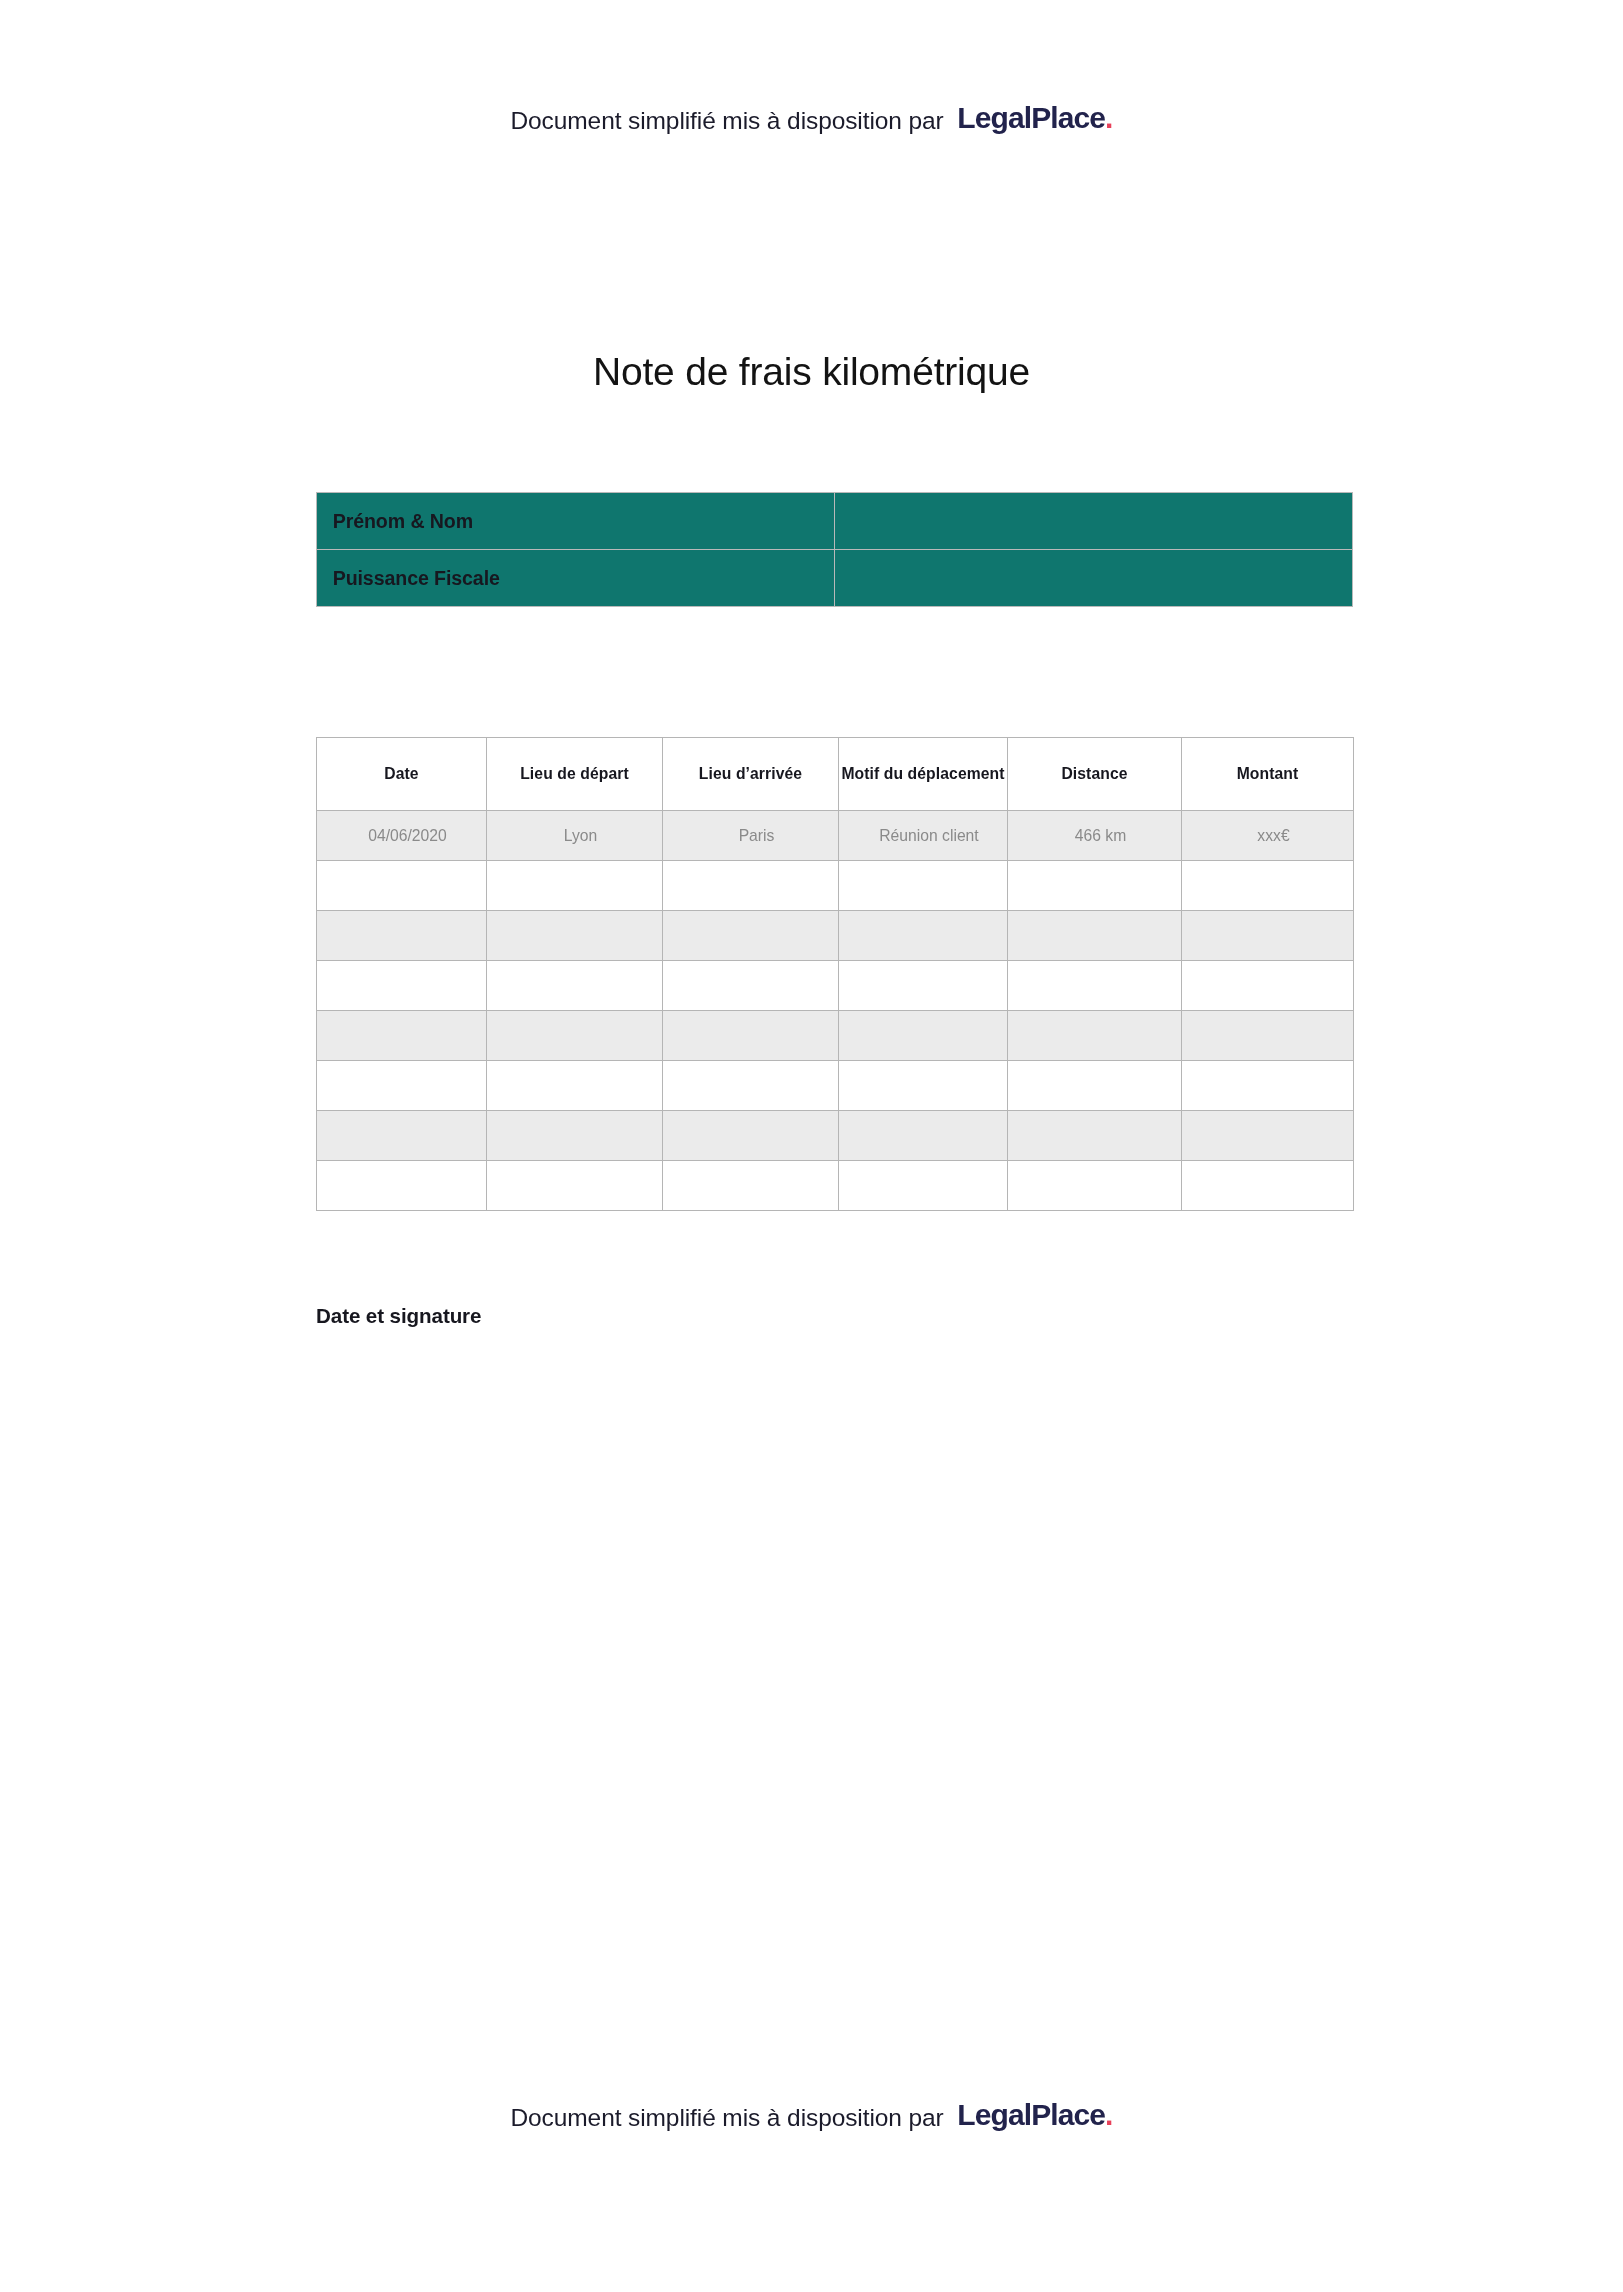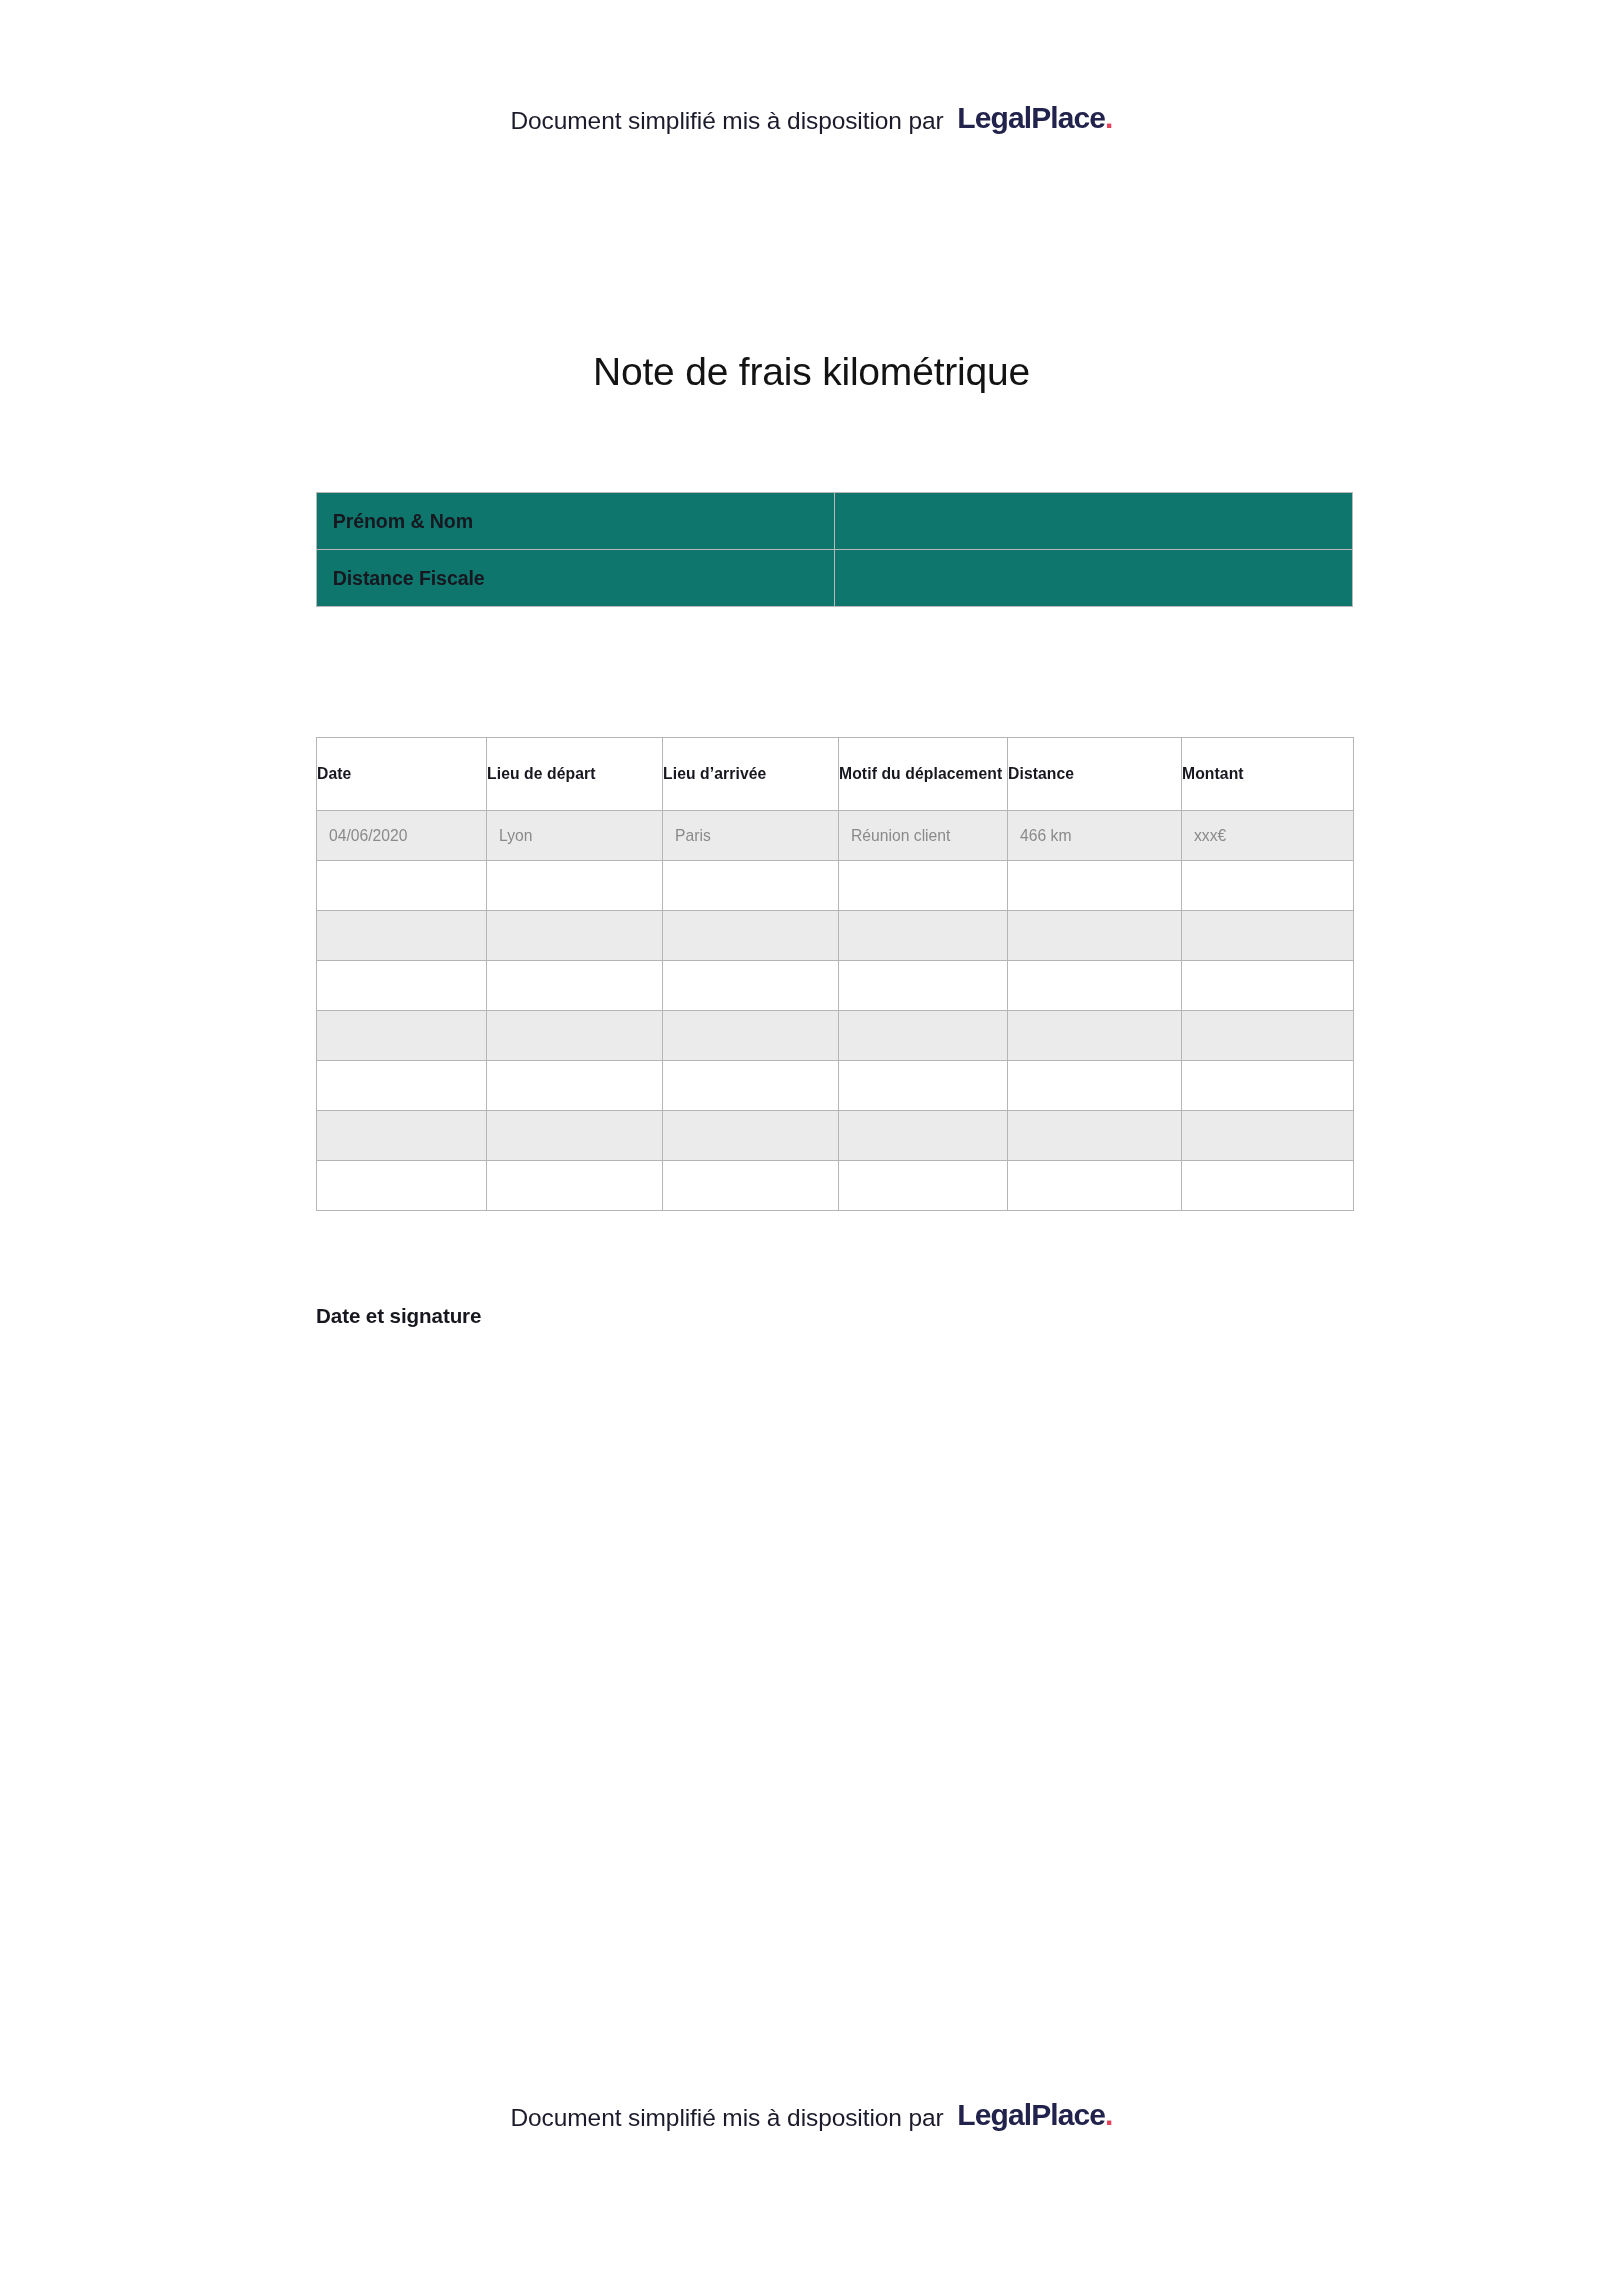--- a/index.html
+++ b/index.html
@@ -96,21 +96,21 @@
     position: absolute;
     left: 316px;
     top: 737px;
     width: 1037px;
     border-collapse: collapse;
     table-layout: fixed;
   }
   .trips-table th,
   .trips-table td {
     border: 1.5px solid #b5b5b5;
-    text-align: left;
+    text-align: center;
     vertical-align: middle;
   }
   .trips-table th {
     height: 73px;
     font-size: 15.7px;
     font-weight: bold;
     color: #17171f;
     background: #ffffff;
     line-height: 1.35;
     letter-spacing: 0.1px;
@@ -177,21 +177,21 @@
 
   <div class="doc-title">Note de frais kilométrique</div>
 
   <table class="info-table">
     <tbody>
       <tr>
         <td class="info-label">Prénom &amp; Nom</td>
         <td class="info-value"></td>
       </tr>
       <tr>
-        <td class="info-label">Distance Fiscale</td>
+        <td class="info-label">Puissance Fiscale</td>
         <td class="info-value"></td>
       </tr>
     </tbody>
   </table>
 
   <table class="trips-table">
     <thead>
       <tr>
         <th class="col-date">Date</th>
         <th class="col-depart">Lieu de départ</th>

